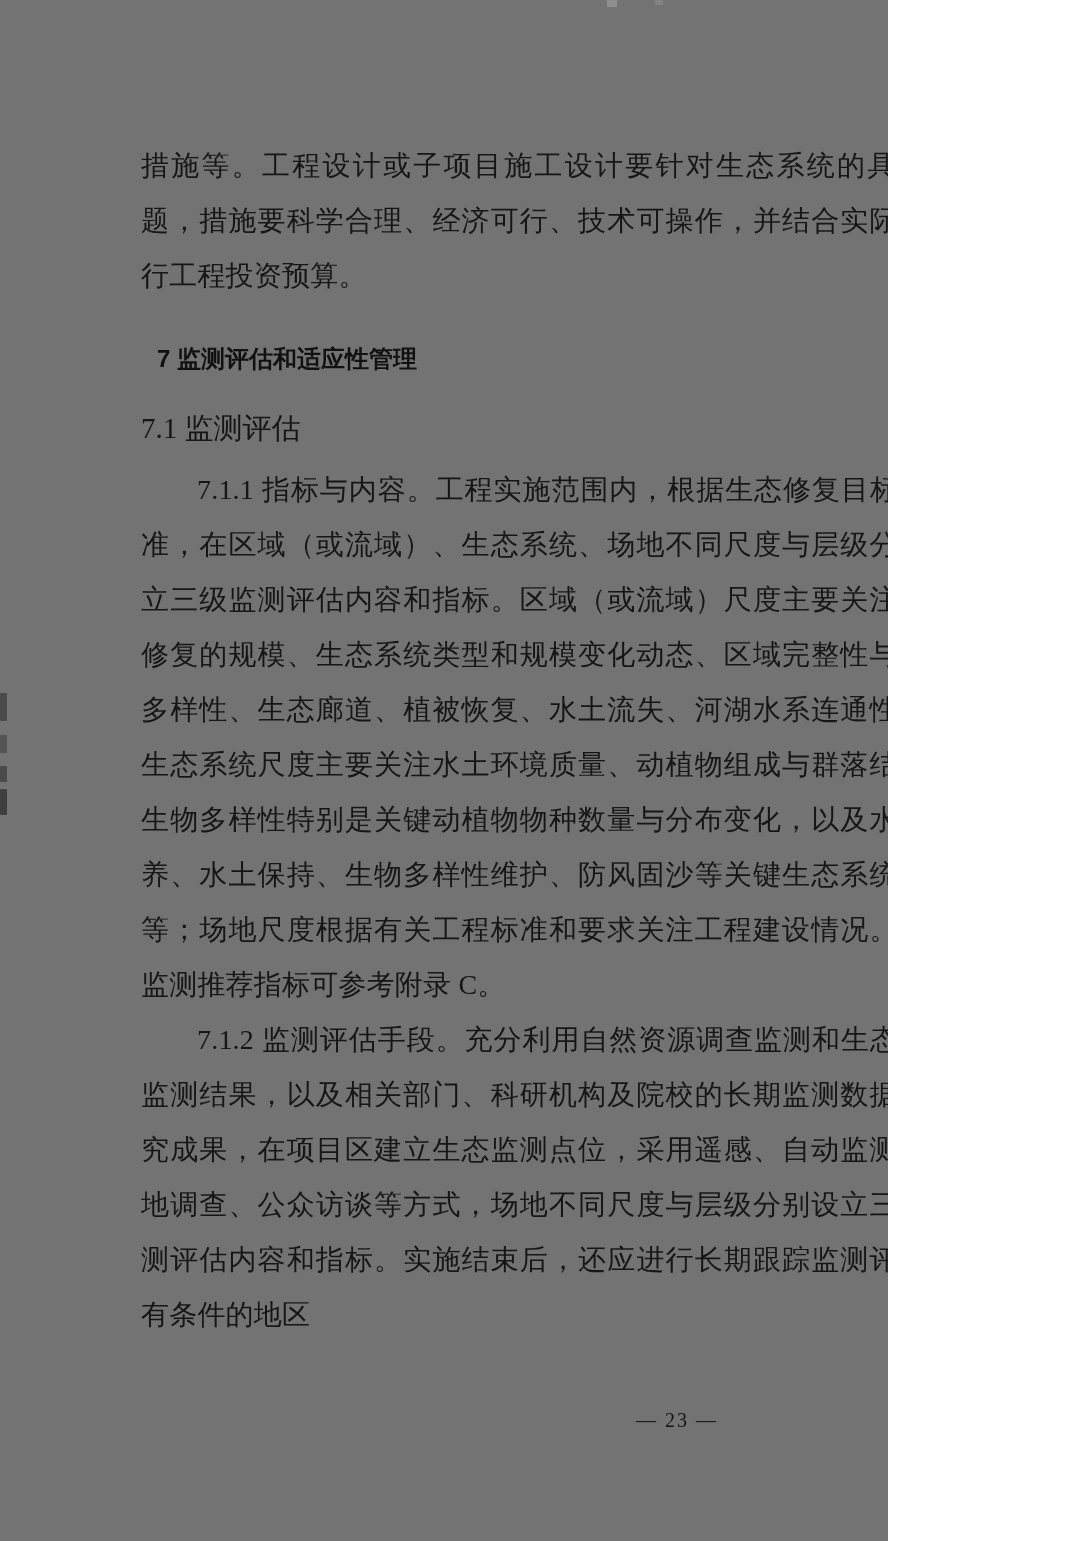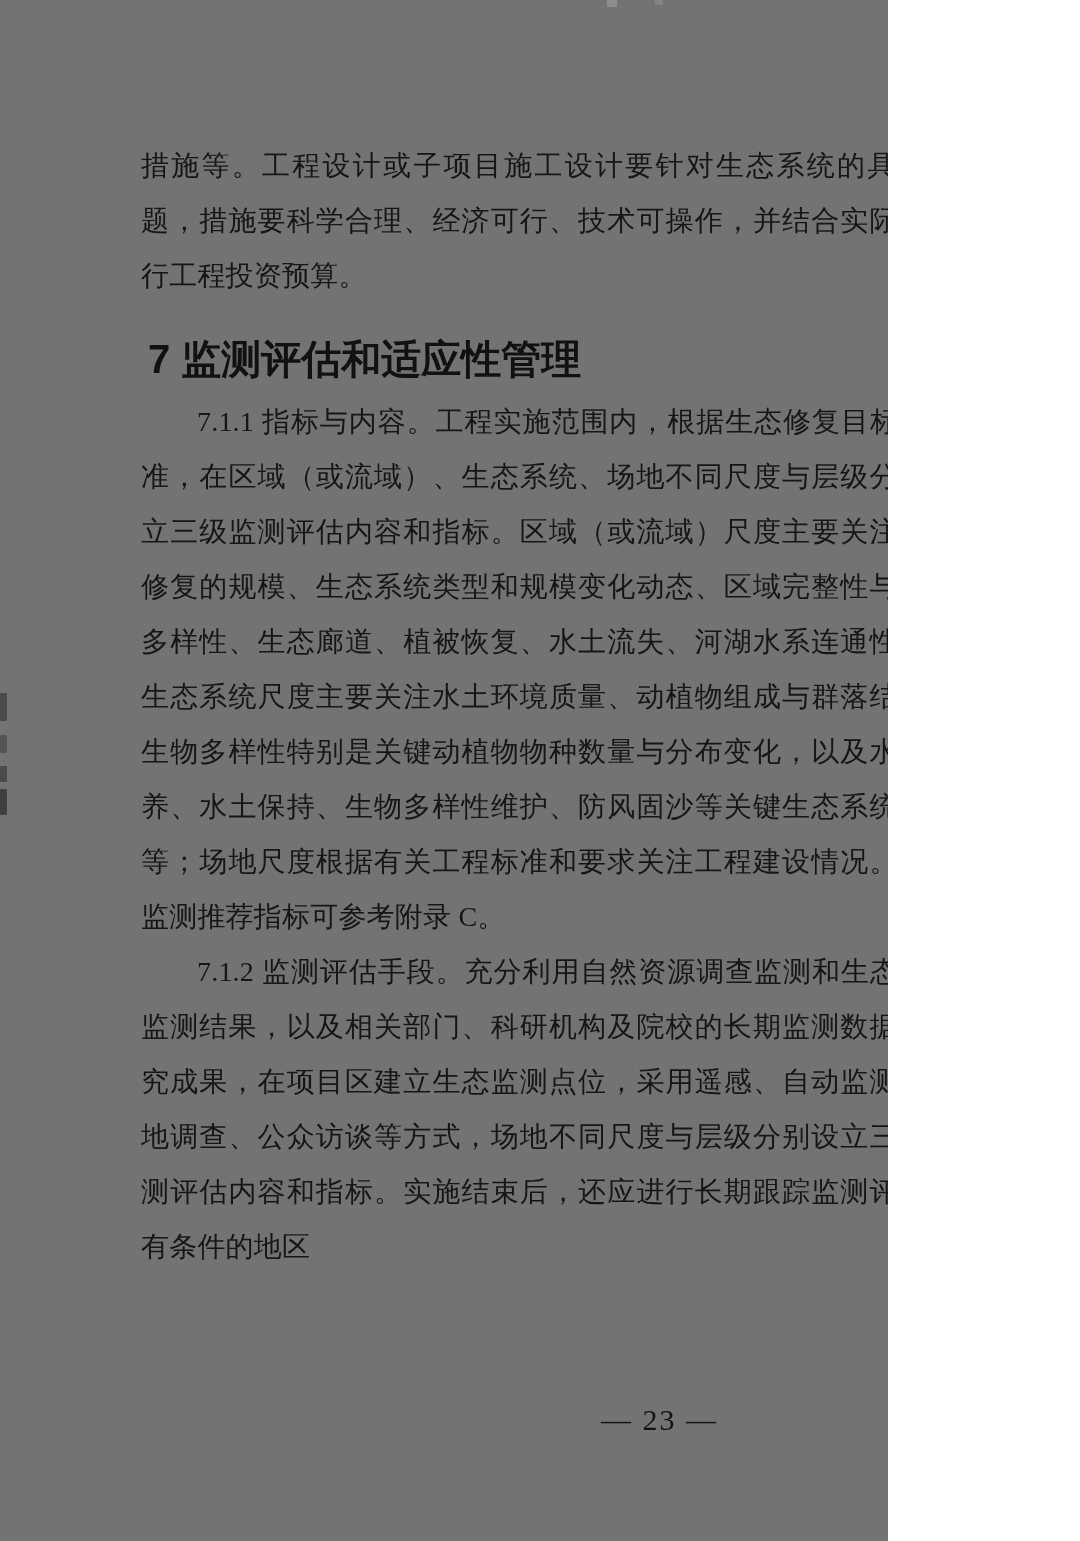--- a/index.html
+++ b/index.html
@@ -26,39 +26,39 @@
   .para {
     margin: 0;
     font-size: 28px;
     line-height: 55px;
     text-align: justify;
     letter-spacing: 0.2px;
     color: #161616;
   }
   .indent { text-indent: 2em; }
   .h-section {
-    margin: 21px 0 0 7px;
+    margin: 21px 0 0 16px;
     font-family: "Liberation Sans", "DejaVu Sans", sans-serif;
     font-weight: bold;
-    font-size: 40px;
+    font-size: 24px;
     line-height: 70px;
     color: #111111;
   }
   .h-sub {
     margin: 0;
     font-weight: normal;
     font-size: 29px;
     line-height: 68px;
     color: #161616;
   }
   .page-number {
     position: absolute;
     top: 1398px;
     right: 170px;
-    font-size: 30px;
+    font-size: 20px;
     line-height: 44px;
     letter-spacing: 2px;
     color: #141414;
   }
   
   .edge-mark {
     position: absolute;
     left: 0;
     width: 7px;
     background: #4a4a4a;
@@ -106,20 +106,21 @@
   <div class="edge-mark m4"></div>
 
   <div class="dot-artifact"></div>
 
   <div class="content">
     <p class="para">措施等。工程设计或子项目施工设计要针对生态系统的具体问题，措施要科学合理、经济可行、技术可操作，并结合实际，进行工程投资预算。</p>
 
 
     <h2 class="h-section">7 监测评估和适应性管理</h2>
 
+    <h3 class="h-sub">7.1 监测评估</h3>
 
     <p class="para indent">7.1.1 指标与内容。工程实施范围内，根据生态修复目标和标准，在区域（或流域）、生态系统、场地不同尺度与层级分别设立三级监测评估内容和指标。区域（或流域）尺度主要关注保护修复的规模、生态系统类型和规模变化动态、区域完整性与生物多样性、生态廊道、植被恢复、水土流失、河湖水系连通性等；生态系统尺度主要关注水土环境质量、动植物组成与群落结构、生物多样性特别是关键动植物物种数量与分布变化，以及水源涵养、水土保持、生物多样性维护、防风固沙等关键生态系统服务等；场地尺度根据有关工程标准和要求关注工程建设情况。生态监测推荐指标可参考附录 C。</p>
 
     <p class="para indent">7.1.2 监测评估手段。充分利用自然资源调查监测和生态环境监测结果，以及相关部门、科研机构及院校的长期监测数据和研究成果，在项目区建立生态监测点位，采用遥感、自动监测、实地调查、公众访谈等方式，场地不同尺度与层级分别设立三级监测评估内容和指标。实施结束后，还应进行长期跟踪监测评估。有条件的地区</p>
   </div>
 
   <div class="page-number">— 23 —</div>
 
 </div>
 

